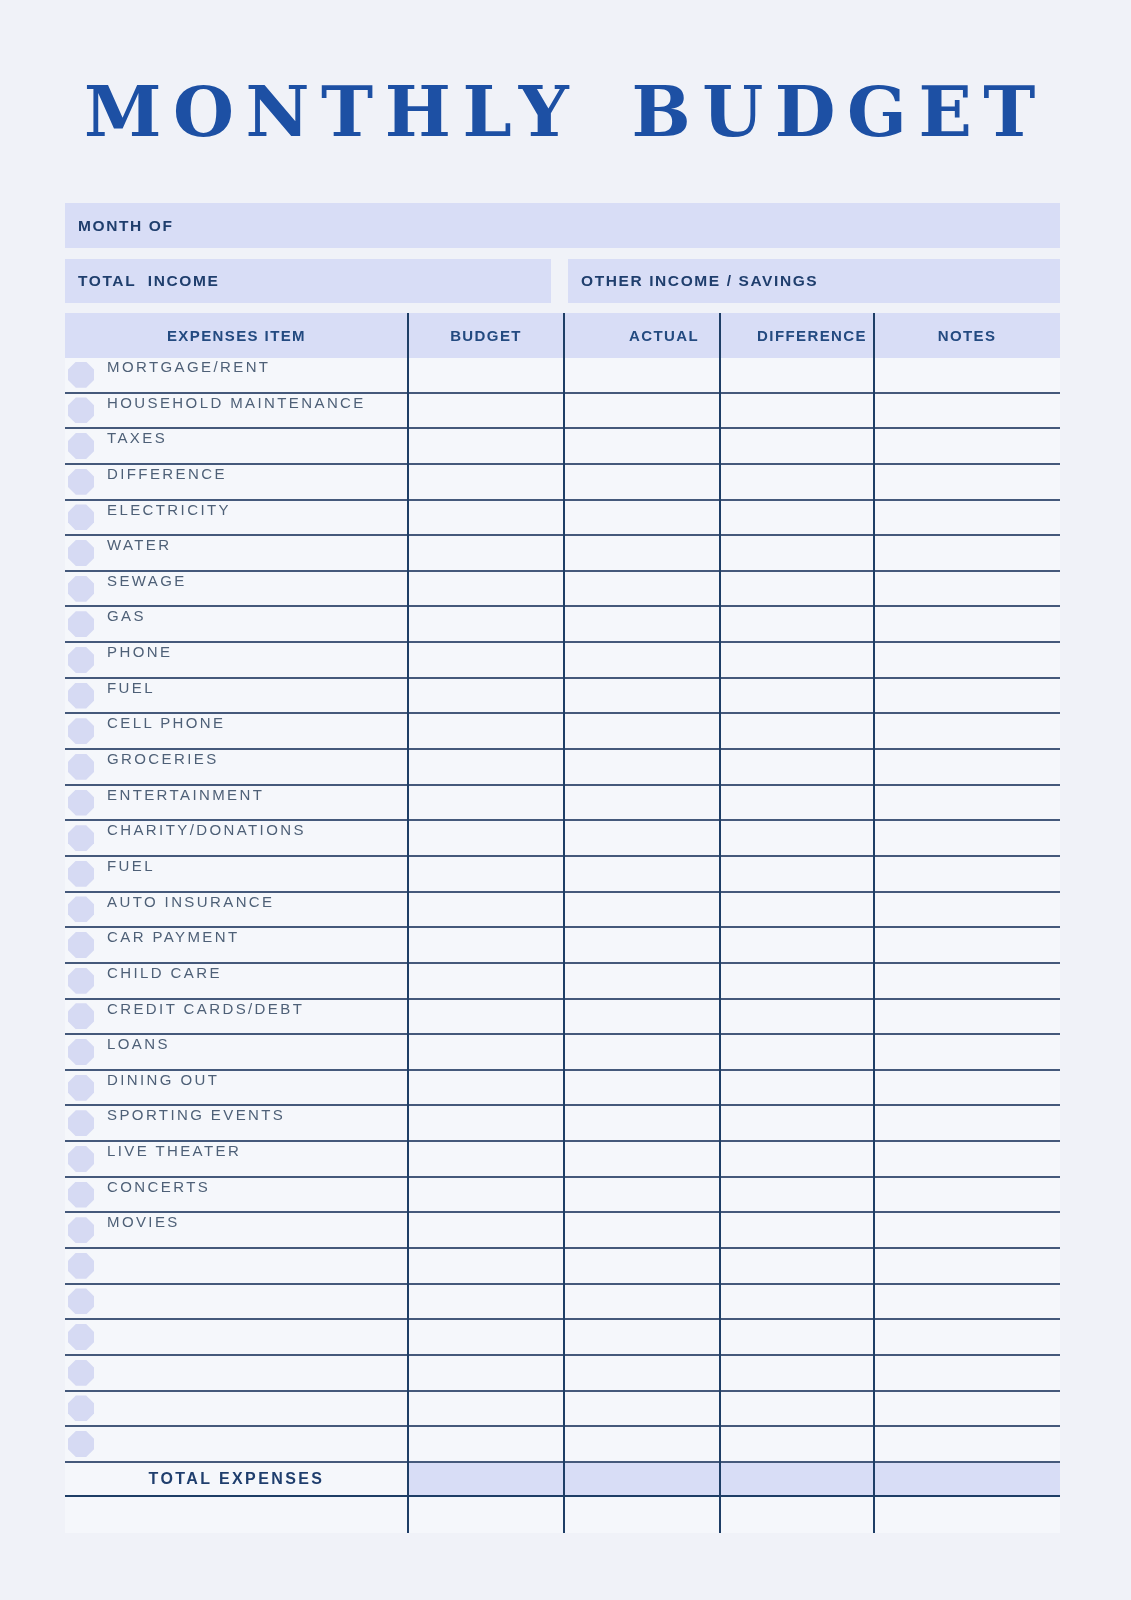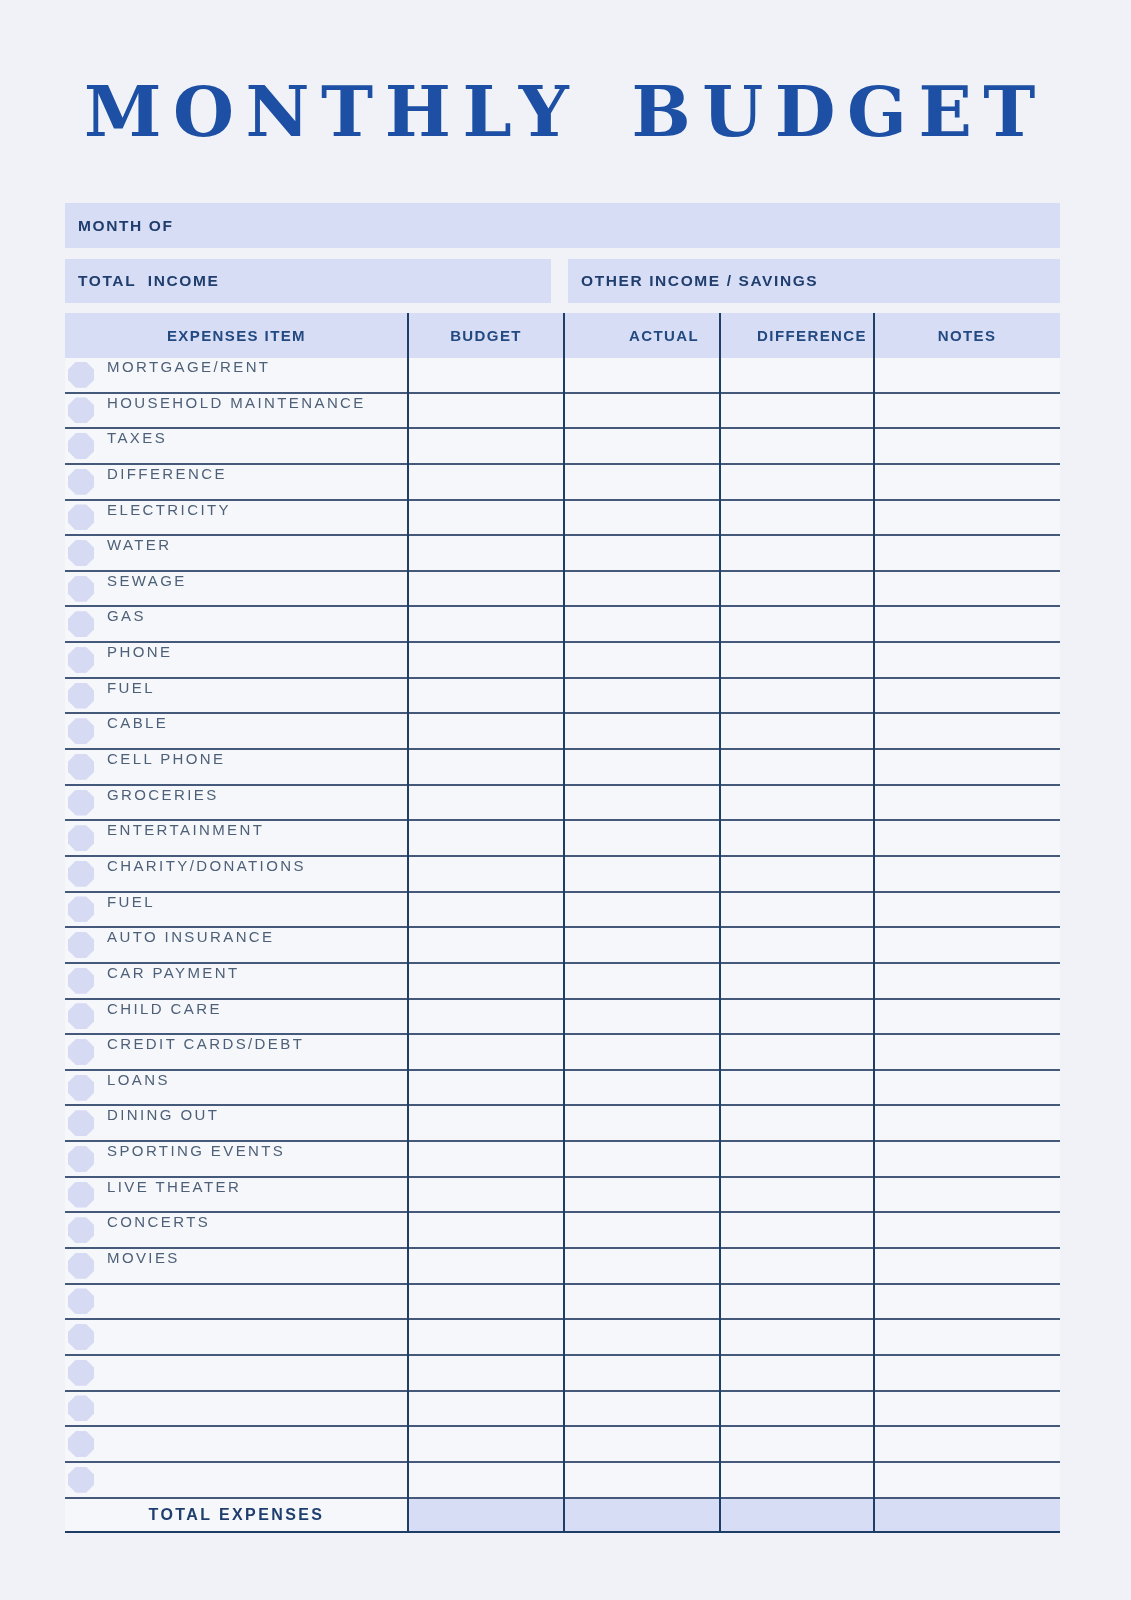--- a/index.html
+++ b/index.html
@@ -225,30 +225,20 @@
       <span class="rlabel">FUEL</span>
     </div>
     <div class="cell c1"></div>
     <div class="cell c2"></div>
     <div class="cell c3"></div>
     <div class="cell c4"></div>
   </div>
         <div class="row">
     <div class="cell c0 labelcell">
       <span class="bullet"></span>
-      <span class="rlabel">CABLE</span>
-    </div>
-    <div class="cell c1"></div>
-    <div class="cell c2"></div>
-    <div class="cell c3"></div>
-    <div class="cell c4"></div>
-  </div>
-        <div class="row">
-    <div class="cell c0 labelcell">
-      <span class="bullet"></span>
       <span class="rlabel">CELL PHONE</span>
     </div>
     <div class="cell c1"></div>
     <div class="cell c2"></div>
     <div class="cell c3"></div>
     <div class="cell c4"></div>
   </div>
         <div class="row">
     <div class="cell c0 labelcell">
       <span class="bullet"></span>

